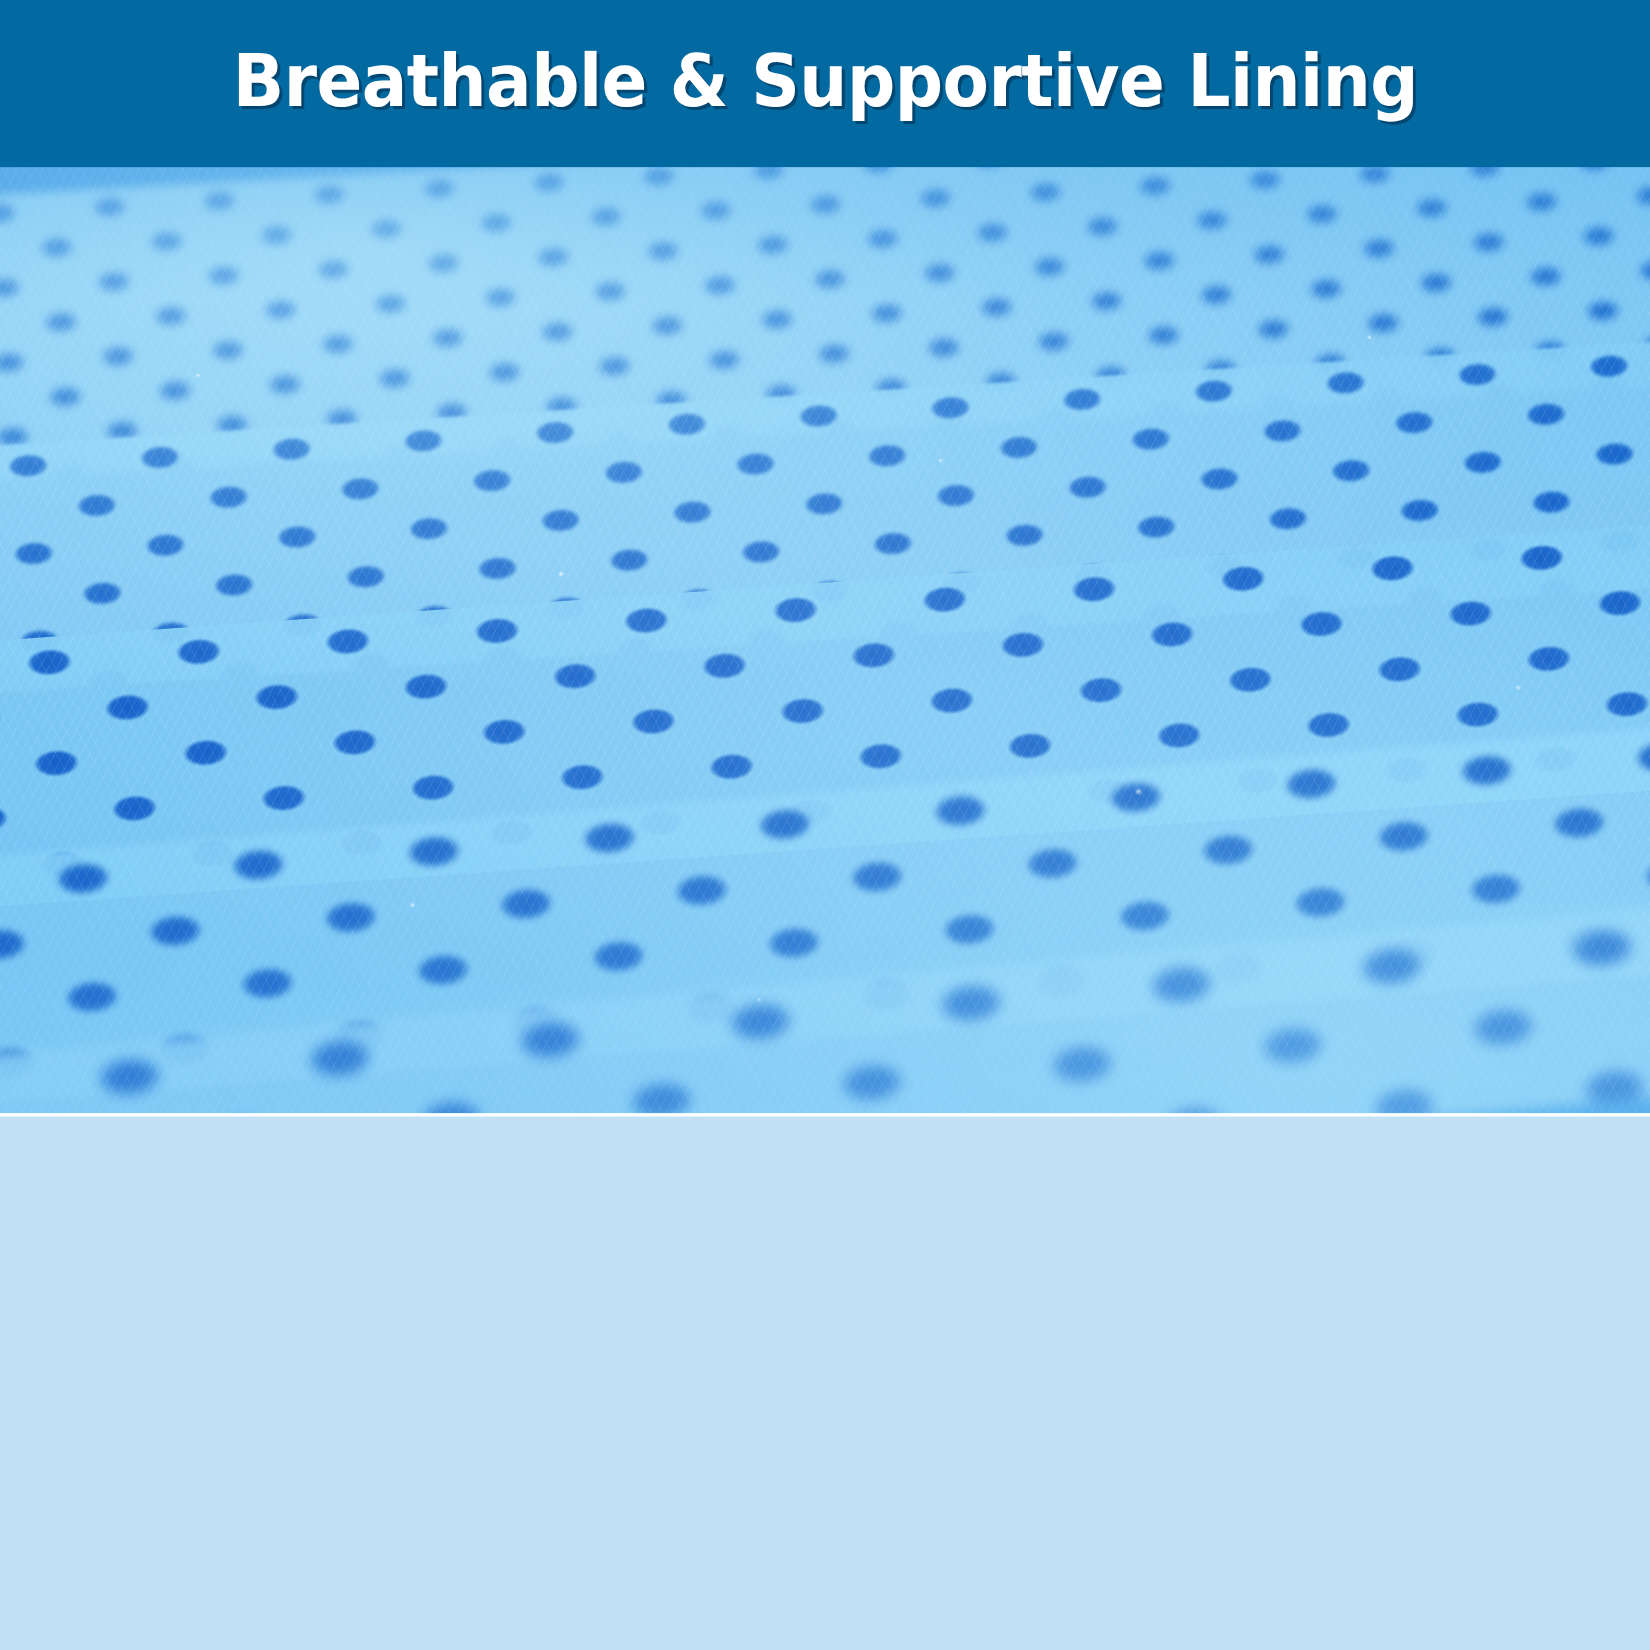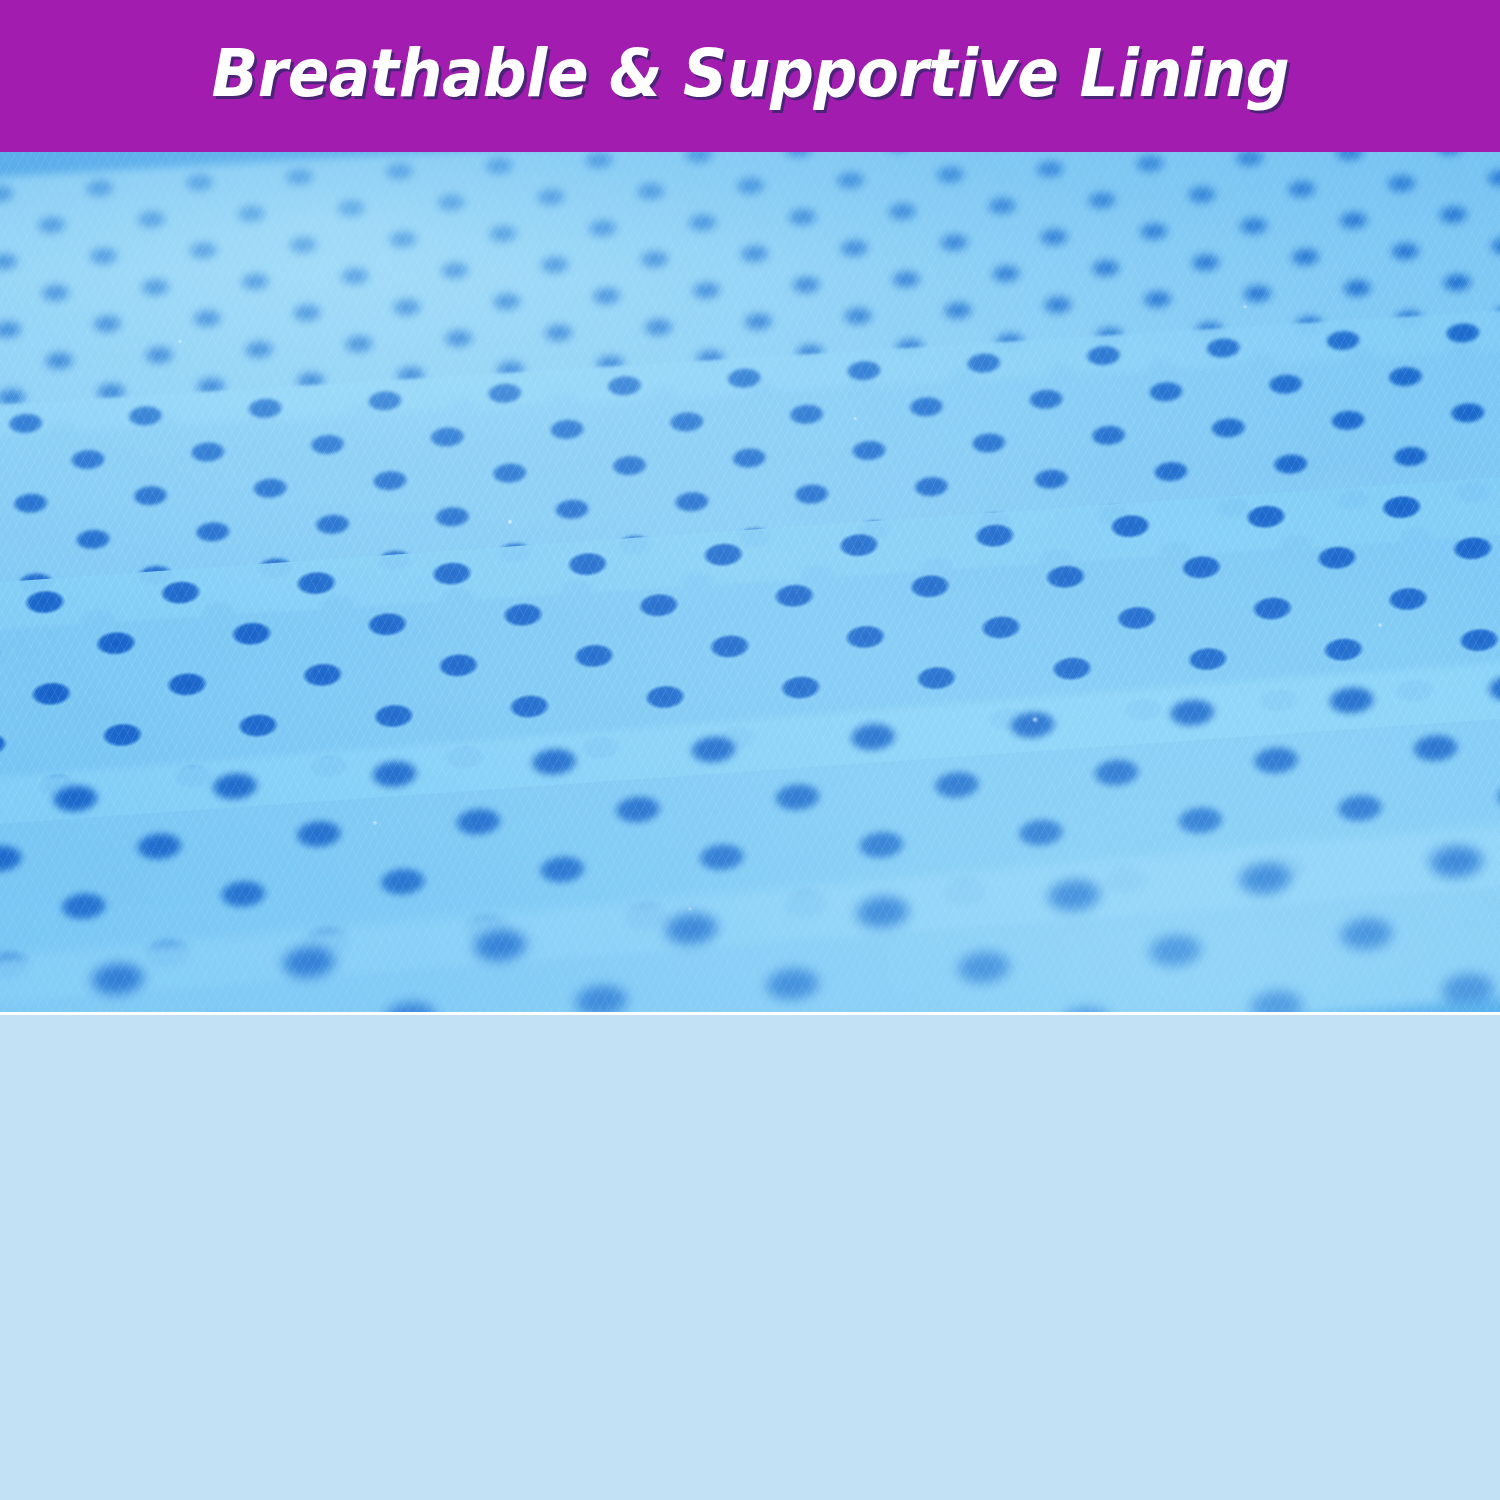--- a/index.html
+++ b/index.html
@@ -2,24 +2,23 @@
 <html><head>
 <meta charset="utf-8">
 <style>
   html,body{margin:0;padding:0;background:#fff;}
   body{width:1500px;height:1500px;overflow:hidden;font-family:"Liberation Sans",sans-serif;}
   #page{position:relative;width:1500px;height:1500px;overflow:hidden;background:#fff;}
 
   
   #header-banner{
     position:absolute;left:0;top:0;width:1500px;height:152px;
-    background:#a21caf;
+    background:#0369a1;
     display:flex;align-items:center;justify-content:center;
     overflow:hidden;
-    font-style:italic;
   }
   #header-title{
     font-family:"DejaVu Sans","Liberation Sans",sans-serif;
     font-weight:700;
     font-size:66px;
     letter-spacing:-0.5px;
     color:#ffffff;
     text-shadow:3px 3px 0 rgba(4,44,74,0.55);
     white-space:nowrap;
     transform:scaleX(0.93);

